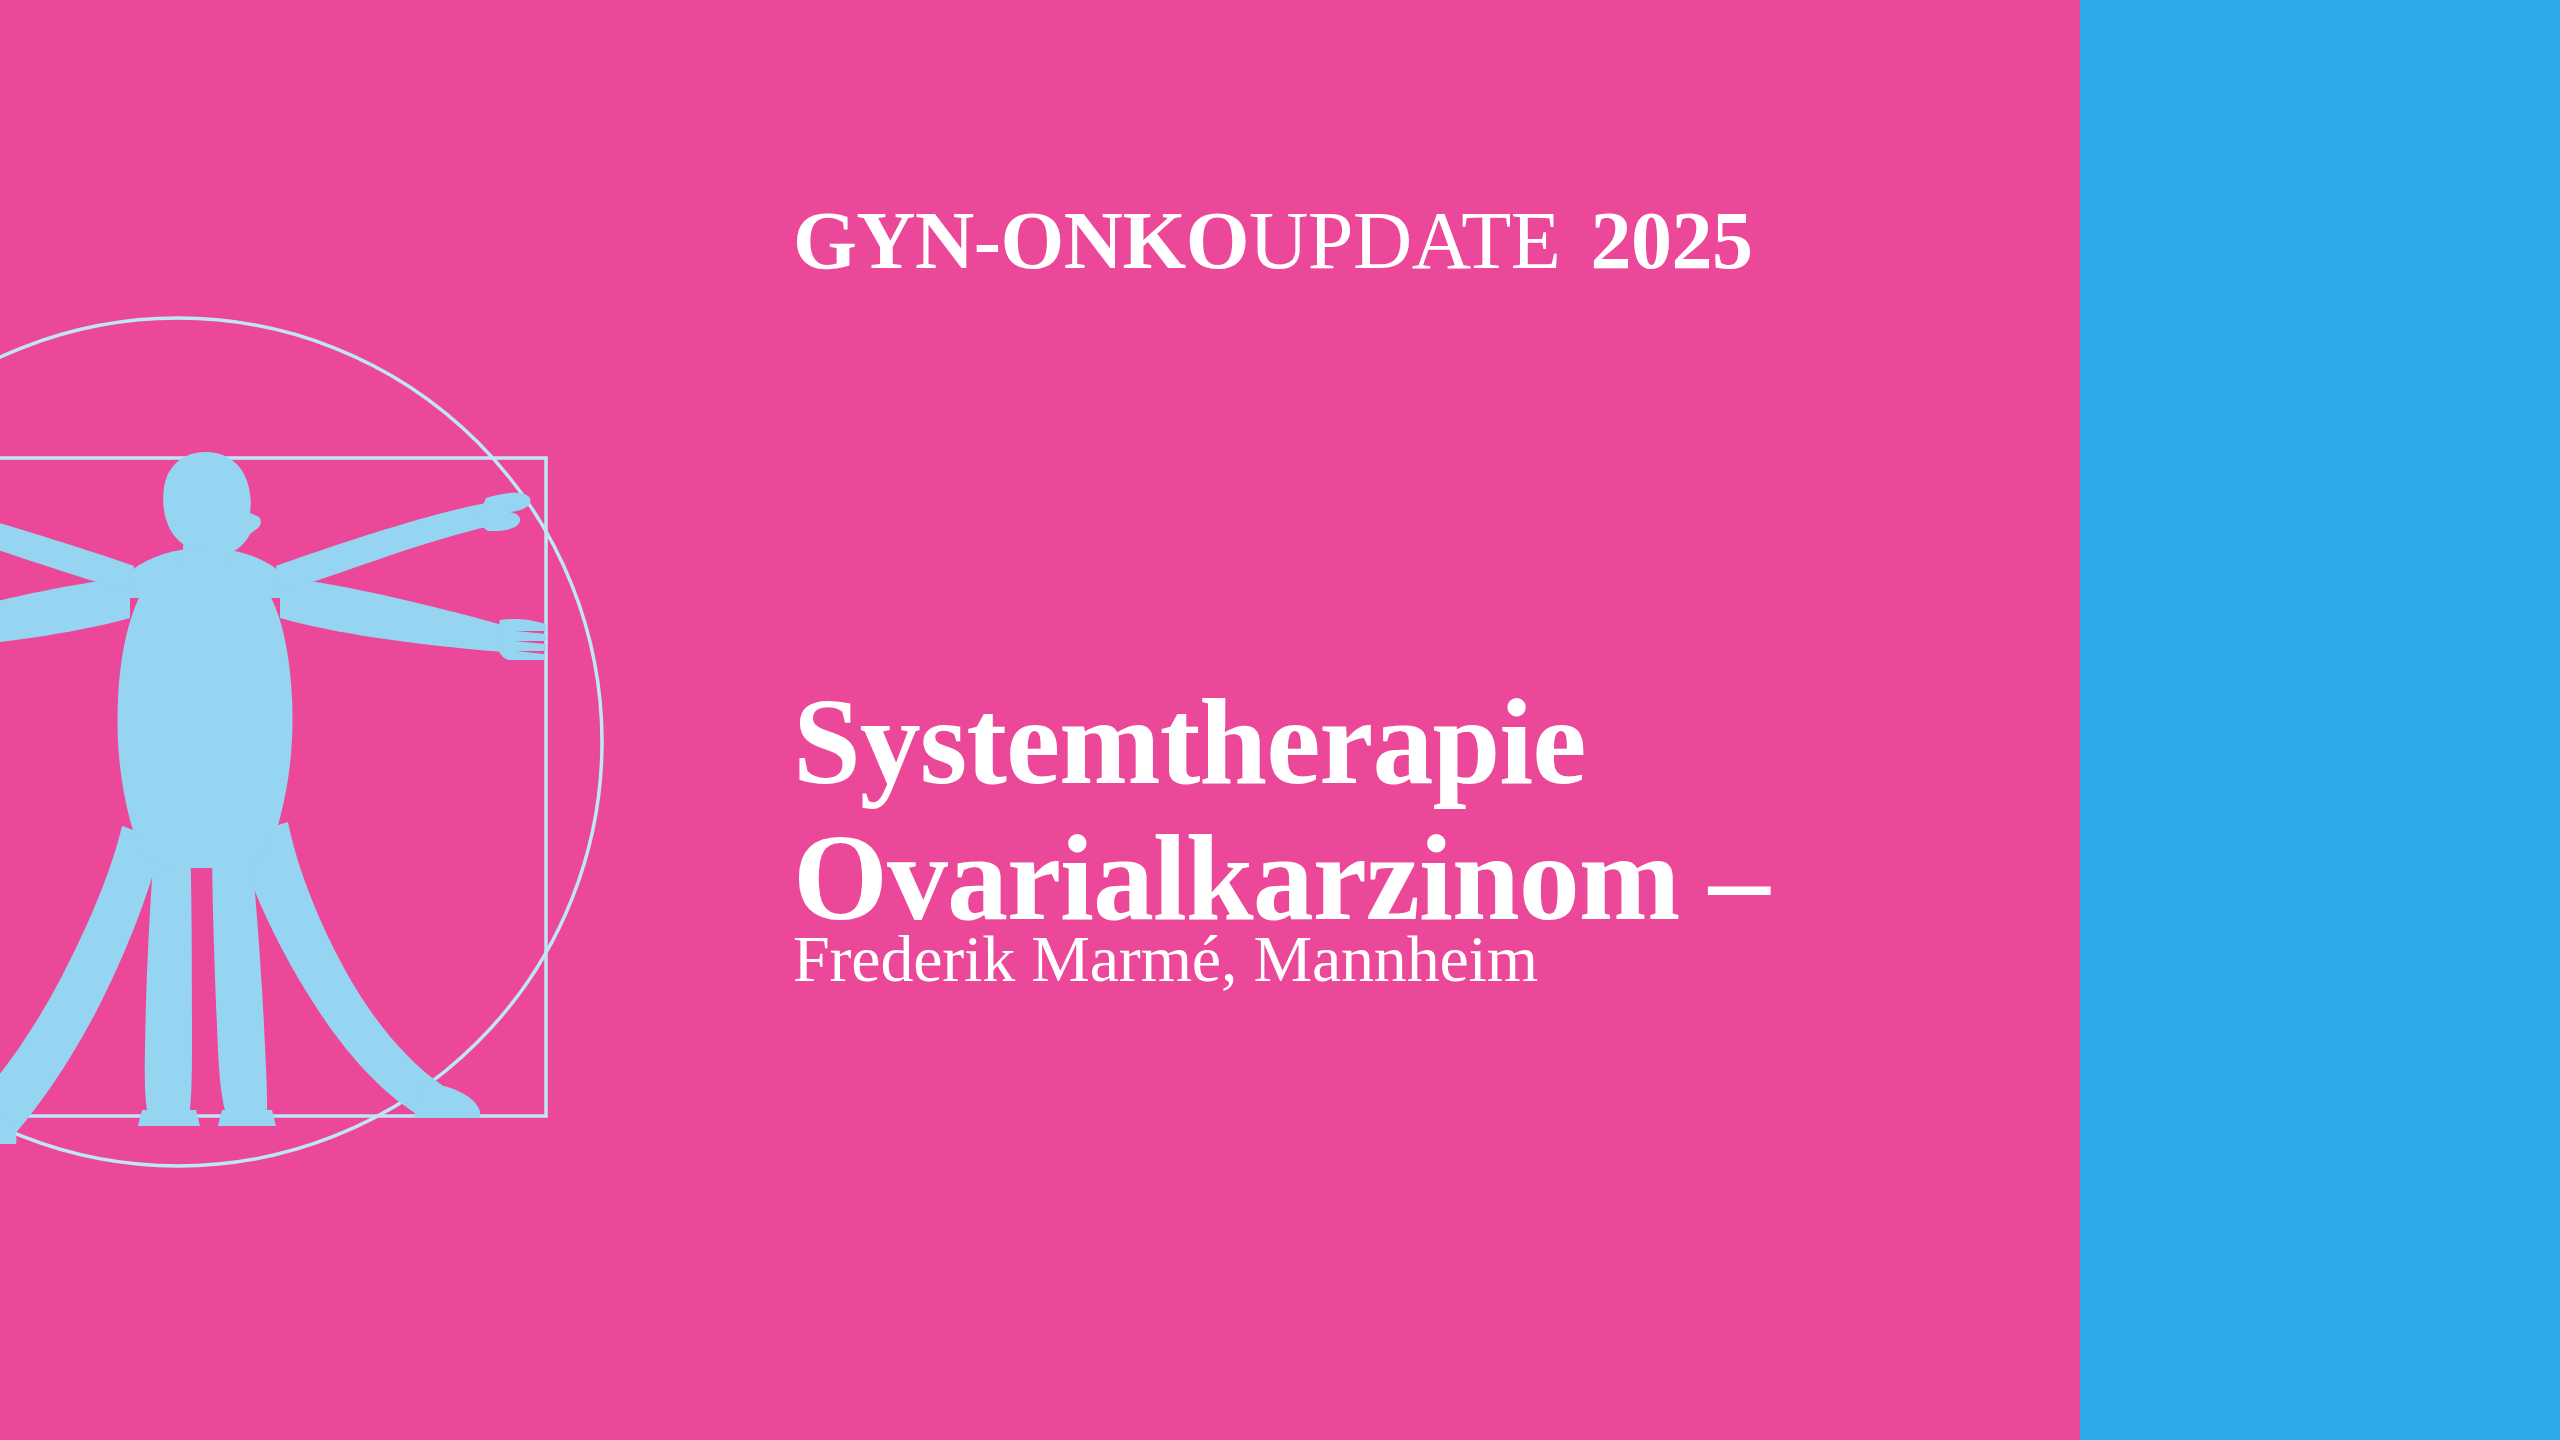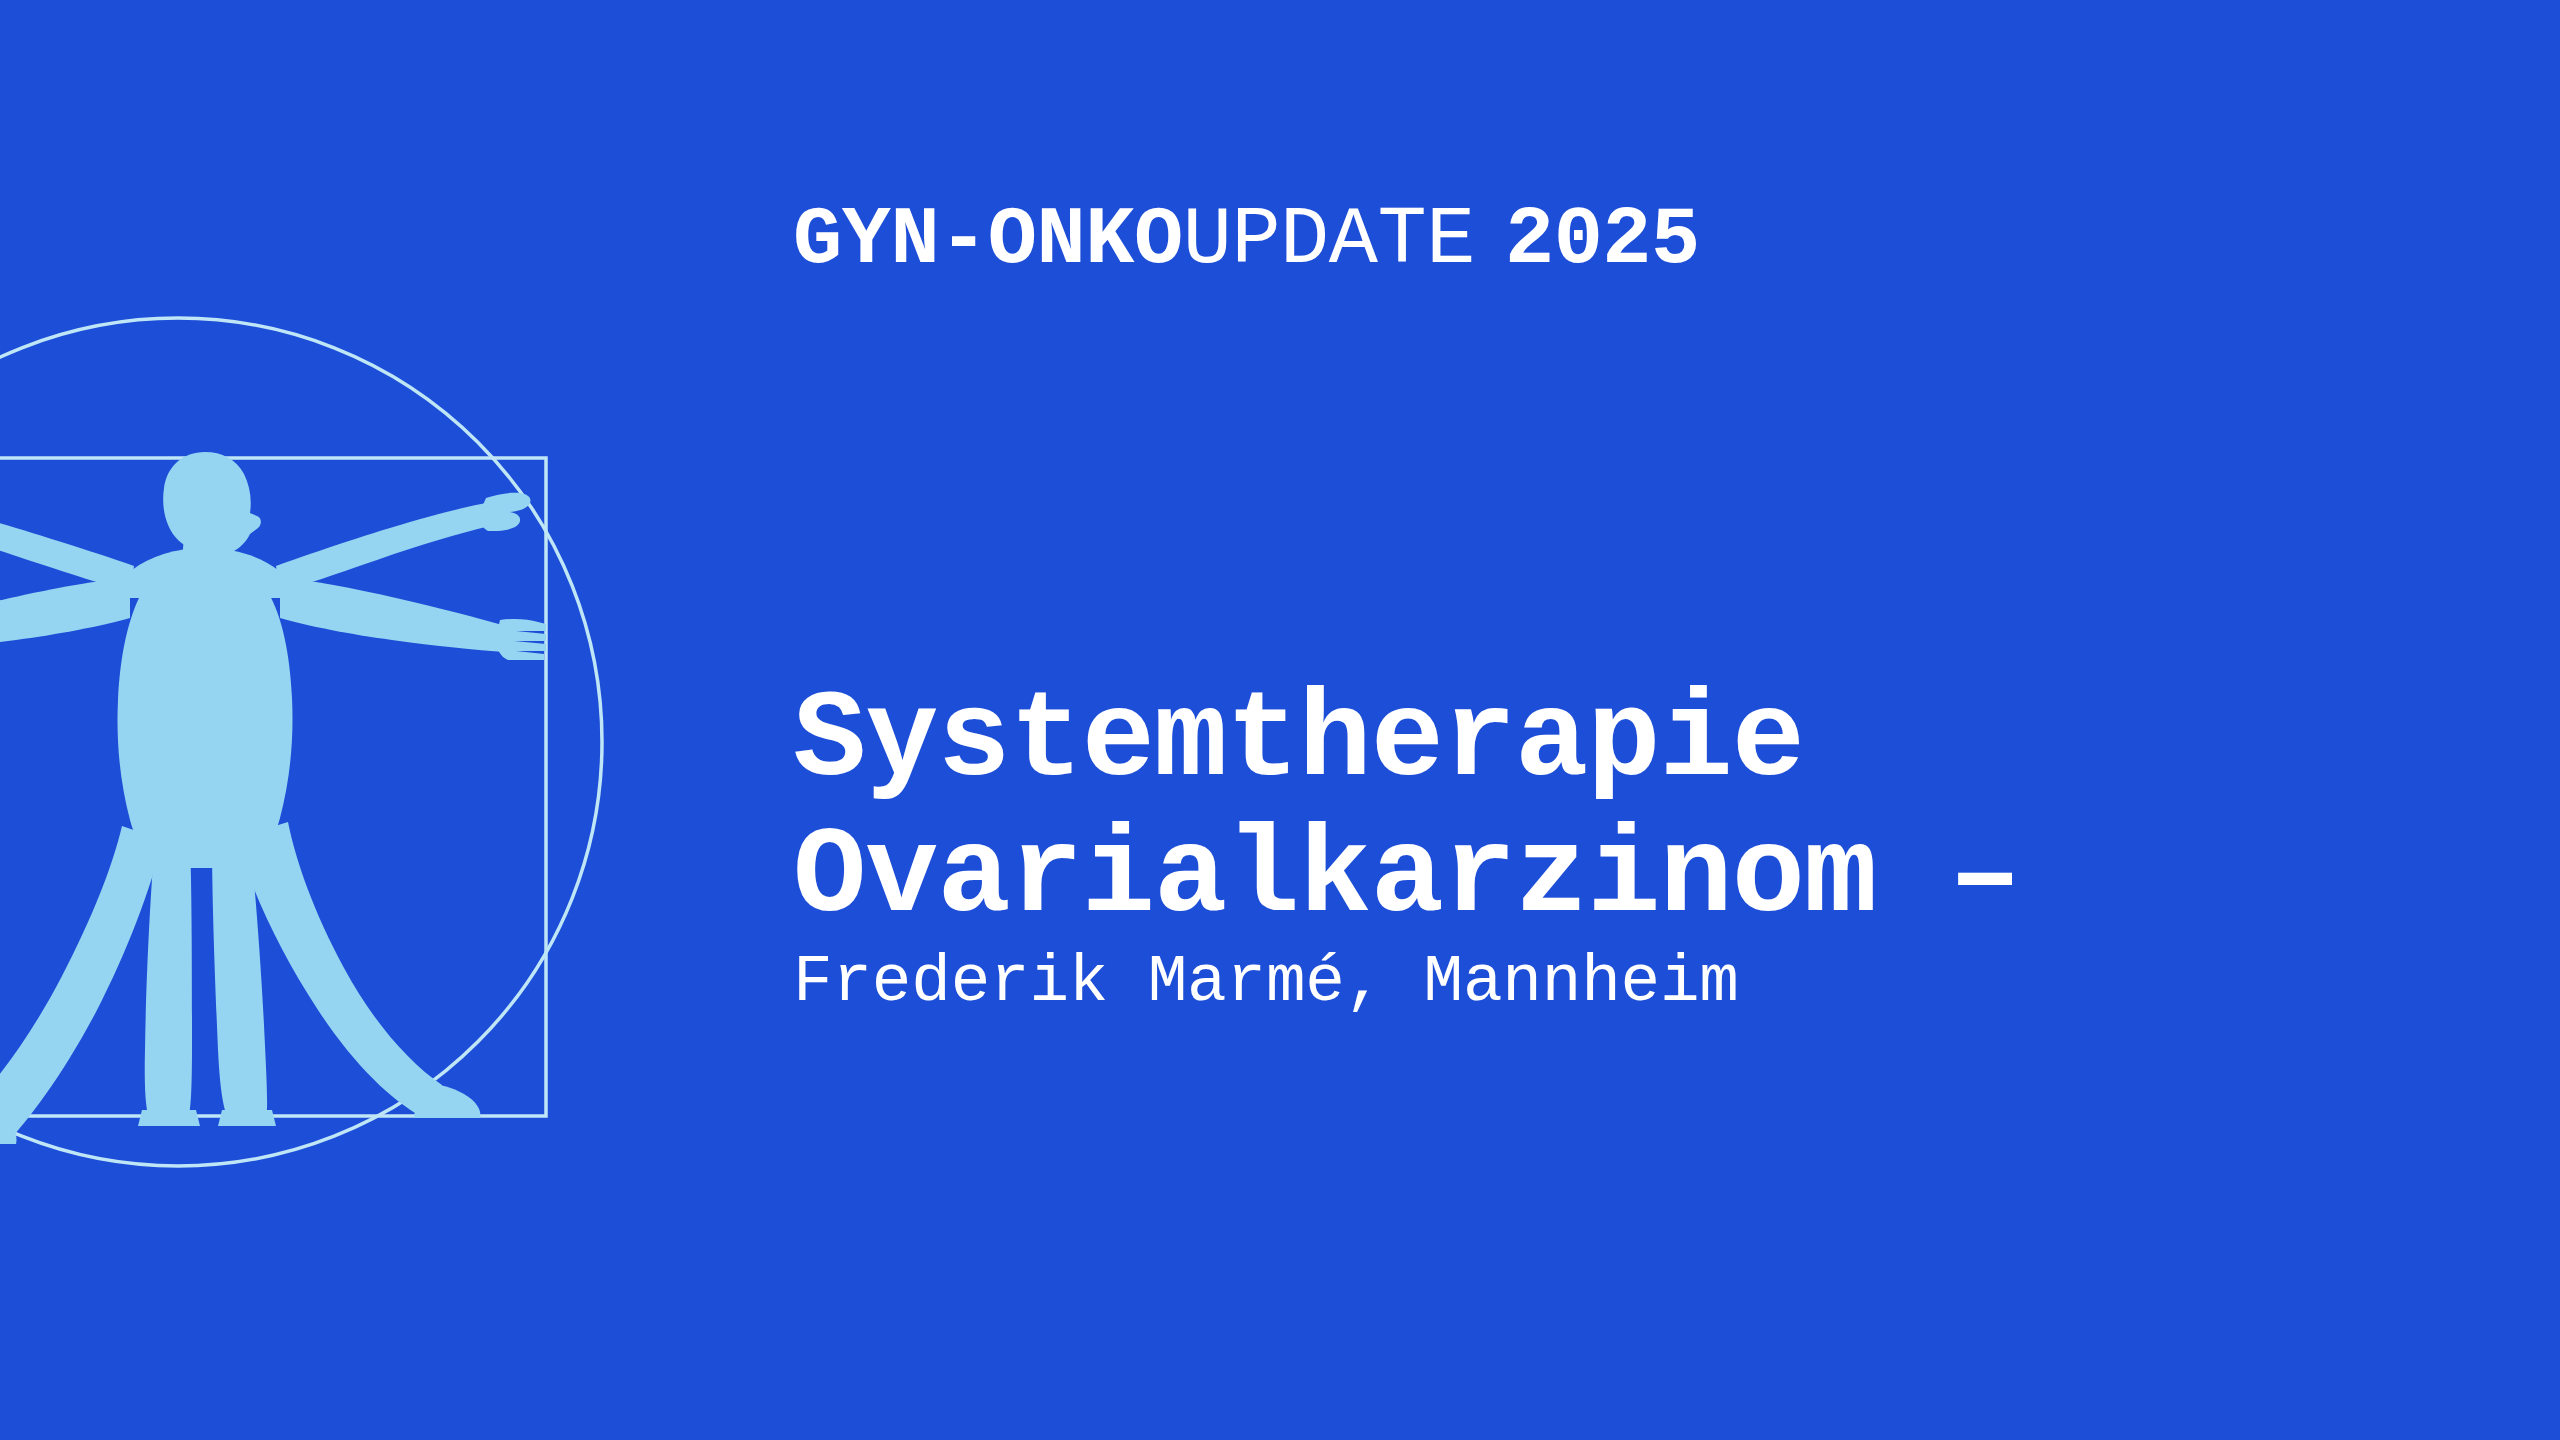--- a/index.html
+++ b/index.html
@@ -4,25 +4,25 @@
 <title>GYN-ONKO UPDATE 2025</title>
 <style>
   html, body {
     margin: 0;
     padding: 0;
     background: #2BA9E8;
   }
 
   .slide {
     position: relative;
-    width: 2560px;
+    width: 2080px;
     height: 1440px;
-    background: #1d4ed8;
+    background: #ec4899;
     overflow: hidden;
-    font-family: Liberation Mono, monospace;
+    font-family: Liberation Serif, serif;
     -webkit-font-smoothing: antialiased;
   }
 
   
   .artwork {
     position: absolute;
     left: 0;
     top: 0;
     width: 700px;
     height: 1440px;
@@ -68,21 +68,21 @@
     letter-spacing: -1px;
   }
   .main-title .title-line {
     display: block;
     white-space: nowrap;
   }
 
   .author {
     position: absolute;
     left: 793px;
-    top: 950px;
+    top: 926px;
     white-space: nowrap;
     color: #FFFFFF;
     font-size: 66px;
     font-weight: 400;
     line-height: 1;
     letter-spacing: -0.2px;
   }
 </style>
 </head>
 <body>

